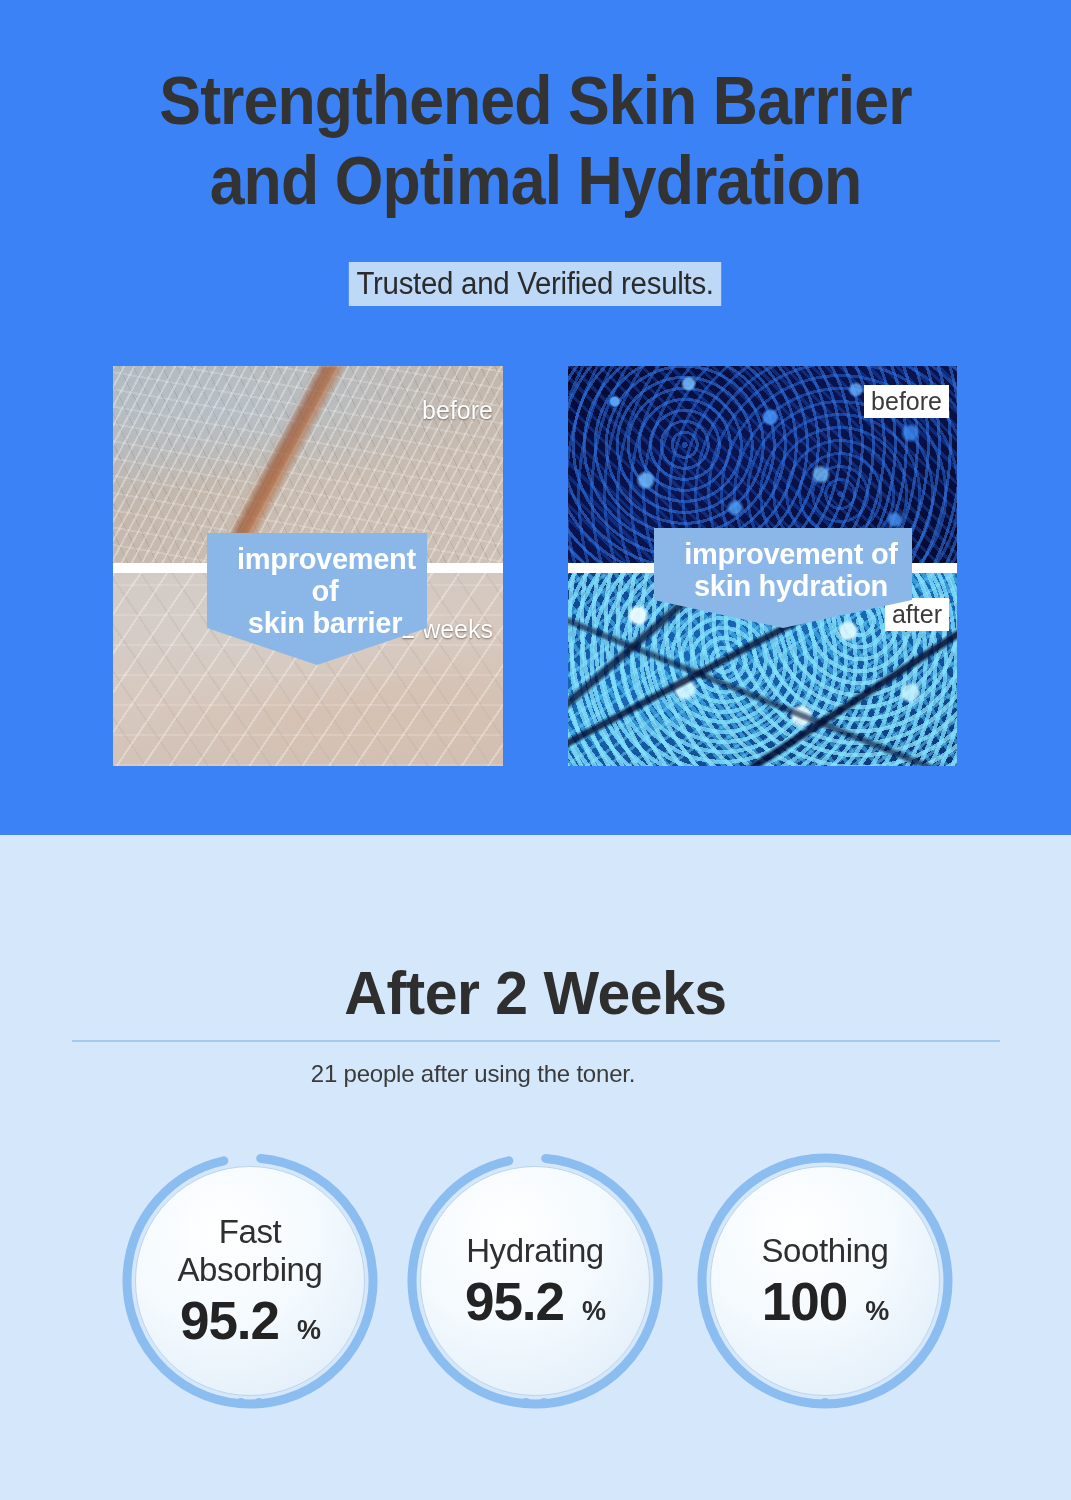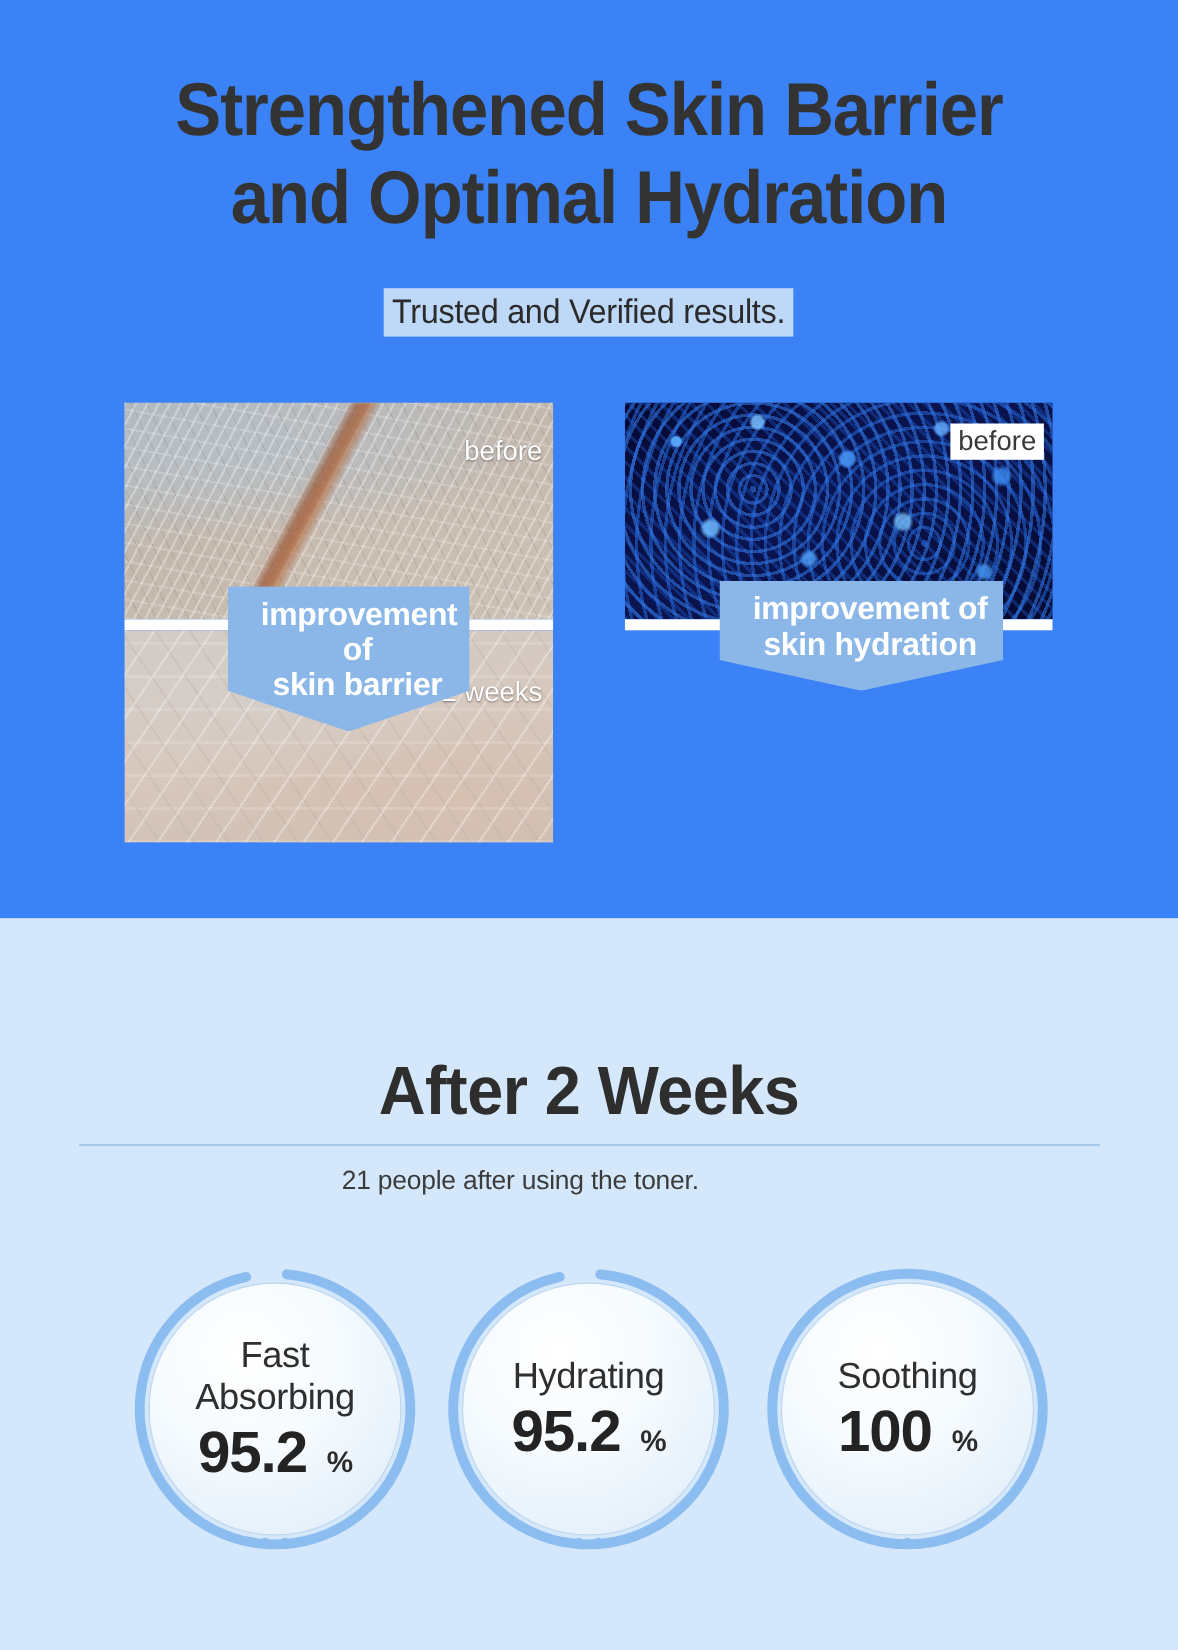--- a/index.html
+++ b/index.html
@@ -358,20 +358,26 @@
         <span>skin barrier</span>
       </div>
     </div>
 
     <div class="panel panel-right">
       <div class="half half-top">
         <div class="tex-fluo-before"></div>
         <span class="img-label-boxed lbl-before-right">before</span>
       </div>
       <div class="gap-line"></div>
+      <div class="half half-bottom">
+        <div class="tex-fluo-after">
+          <div class="veins"></div>
+        </div>
+        <span class="img-label-boxed lbl-after-right">after</span>
+      </div>
       <div class="banner banner-right">
         <span>improvement of</span><br>
         <span>skin hydration</span>
       </div>
     </div>
 
   </div>
 </div>
 
 <div class="bottom-section">

